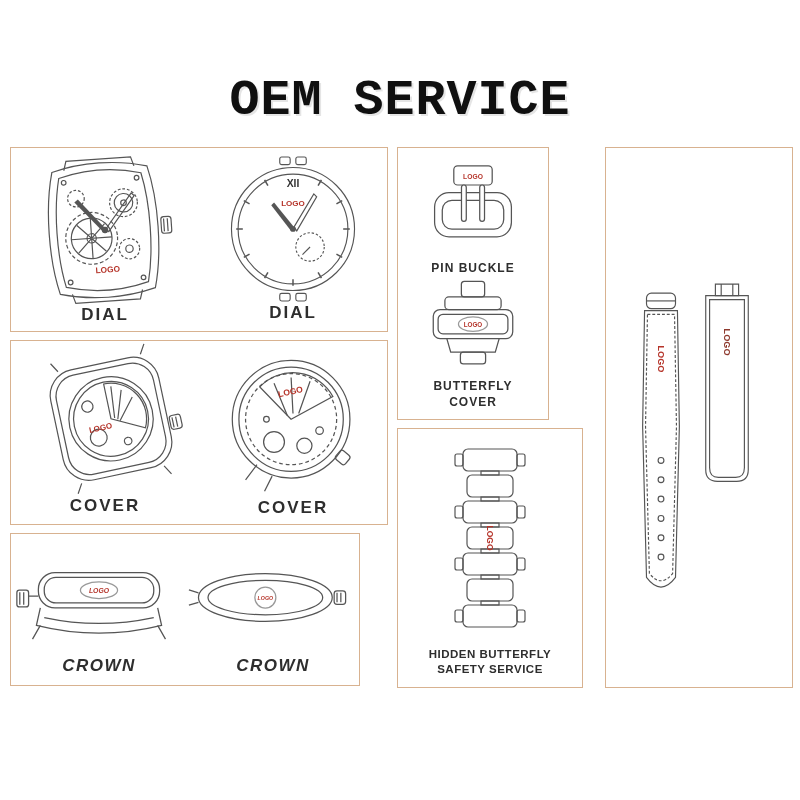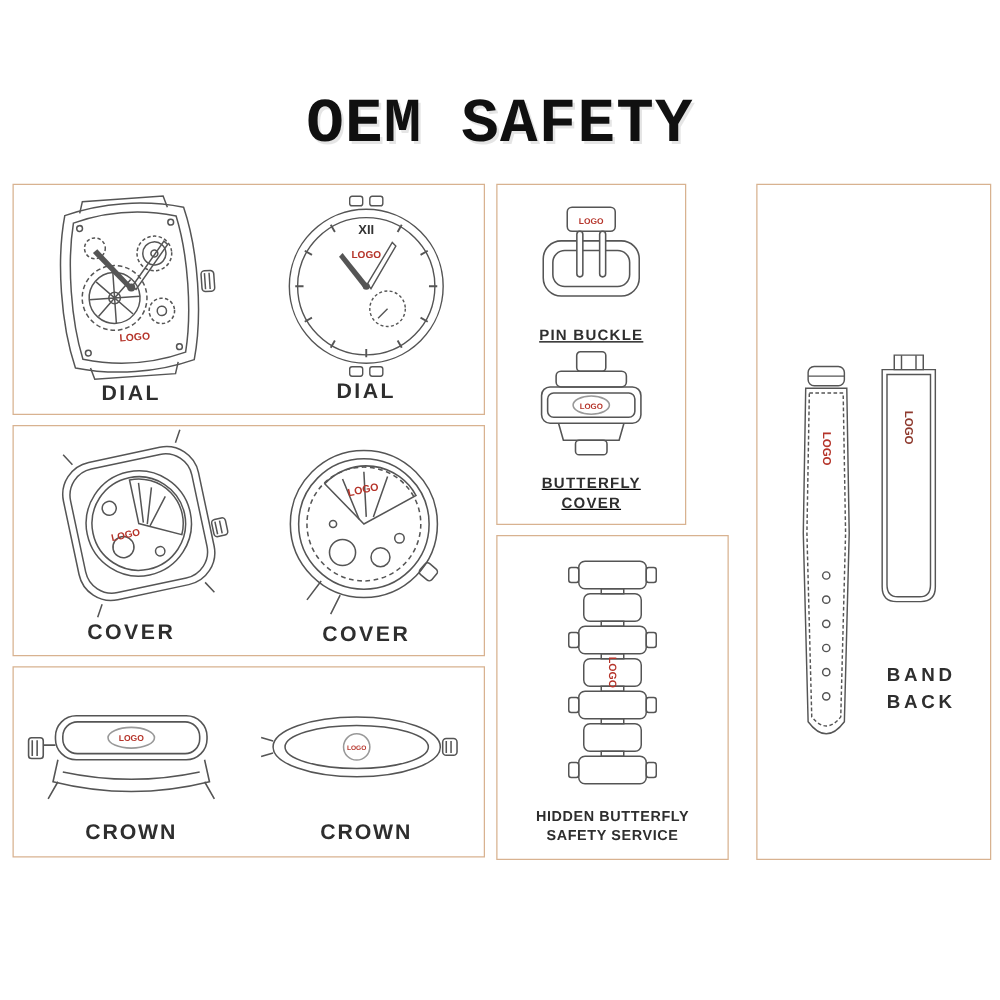--- a/index.html
+++ b/index.html
@@ -32,22 +32,22 @@
     font-weight:bold; color:#2e2e2e; letter-spacing:2px;
     text-align:center; line-height:1.35; white-space:nowrap;
   }
   .lbl-md { font-size:17px; }
   .lbl-lg { font-size:17px; letter-spacing:1.5px; }
   .lbl-sm { font-size:12px; letter-spacing:1px; }
   .lbl-xs { font-size:11.5px; letter-spacing:0.5px; }
 
   #panel-dial    { left:10px;  top:147px; width:378px; height:185px; }
   #panel-cover   { left:10px;  top:340px; width:378px; height:185px; }
-  #panel-crown   { left:10px;  top:533px; width:378px; height:153px; }
-  #panel-buckle  { left:397px; top:147px; width:152px; height:273px;text-decoration:underline; }
+  #panel-crown   { left:10px;  top:533px; width:350px; height:153px;font-style:italic; }
+  #panel-buckle  { left:397px; top:147px; width:152px; height:273px; }
   #panel-bracelet{ left:397px; top:428px; width:186px; height:260px; }
   #panel-band    { left:605px; top:147px; width:188px; height:541px; }
 
   #panel-buckle .col, #panel-bracelet .col {
     width:100%; height:100%; display:flex; flex-direction:column;
     align-items:center; justify-content:space-between; padding:10px 0 9px;
   }
 
   .tilt-m12 { transform:rotate(-12deg); }
   .tilt-m4  { transform:rotate(-4deg); }
@@ -61,21 +61,21 @@
   svg text {
     font-family:"Liberation Sans", sans-serif;
     font-weight:bold;
   }
 </style>
 </head>
 <body>
 
 <div class="page">
 
-  <div class="main-title">OEM SAFETY</div>
+  <div class="main-title">OEM SERVICE</div>
 
   <div class="panel" id="panel-dial">
     <div class="panel-row">
       <div class="fig-col">
         <div class="art tilt-m4">
           <svg width="186" height="148" viewBox="0 0 190 160">
             <g fill="none" stroke="#555" stroke-width="1.3">
               <path d="M55,13 L58,3 L128,3 L131,13"></path>
               <path d="M55,147 L58,157 L128,157 L131,147"></path>
               <path d="M42,14 C75,5 112,5 145,14 C155,52 155,108 145,146 C112,155 75,155 42,146 C32,108 32,52 42,14 Z"></path>
@@ -327,19 +327,15 @@
       <svg width="58" height="215" viewBox="0 0 60 220">
         <g fill="none" stroke="#555" stroke-width="1.2">
           <path d="M18,2 L42,2 L42,14 L18,14 Z"></path>
           <path d="M24,2 L24,14 M36,2 L36,14"></path>
           <path d="M8,14 L52,14 L52,194 Q52,206 40,206 L20,206 Q8,206 8,194 Z"></path>
           <path d="M12,18 L48,18 L48,192 Q48,202 39,202 L21,202 Q12,202 12,192 Z"></path>
         </g>
         <text x="30" y="65" text-anchor="middle" font-size="9.5" fill="#8e3a2e" transform="rotate(90 30 62)">LOGO</text>
       </svg>
     </div>
-    <div class="lbl band-label">
-      <div>BAND</div>
-      <div>BACK</div>
-    </div>
   </div>
 
 </div>
 
 </body></html>

